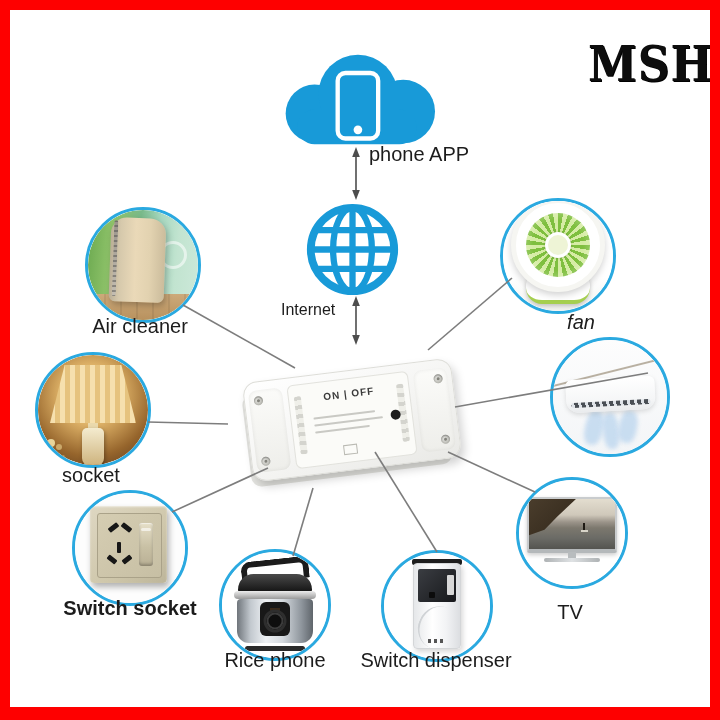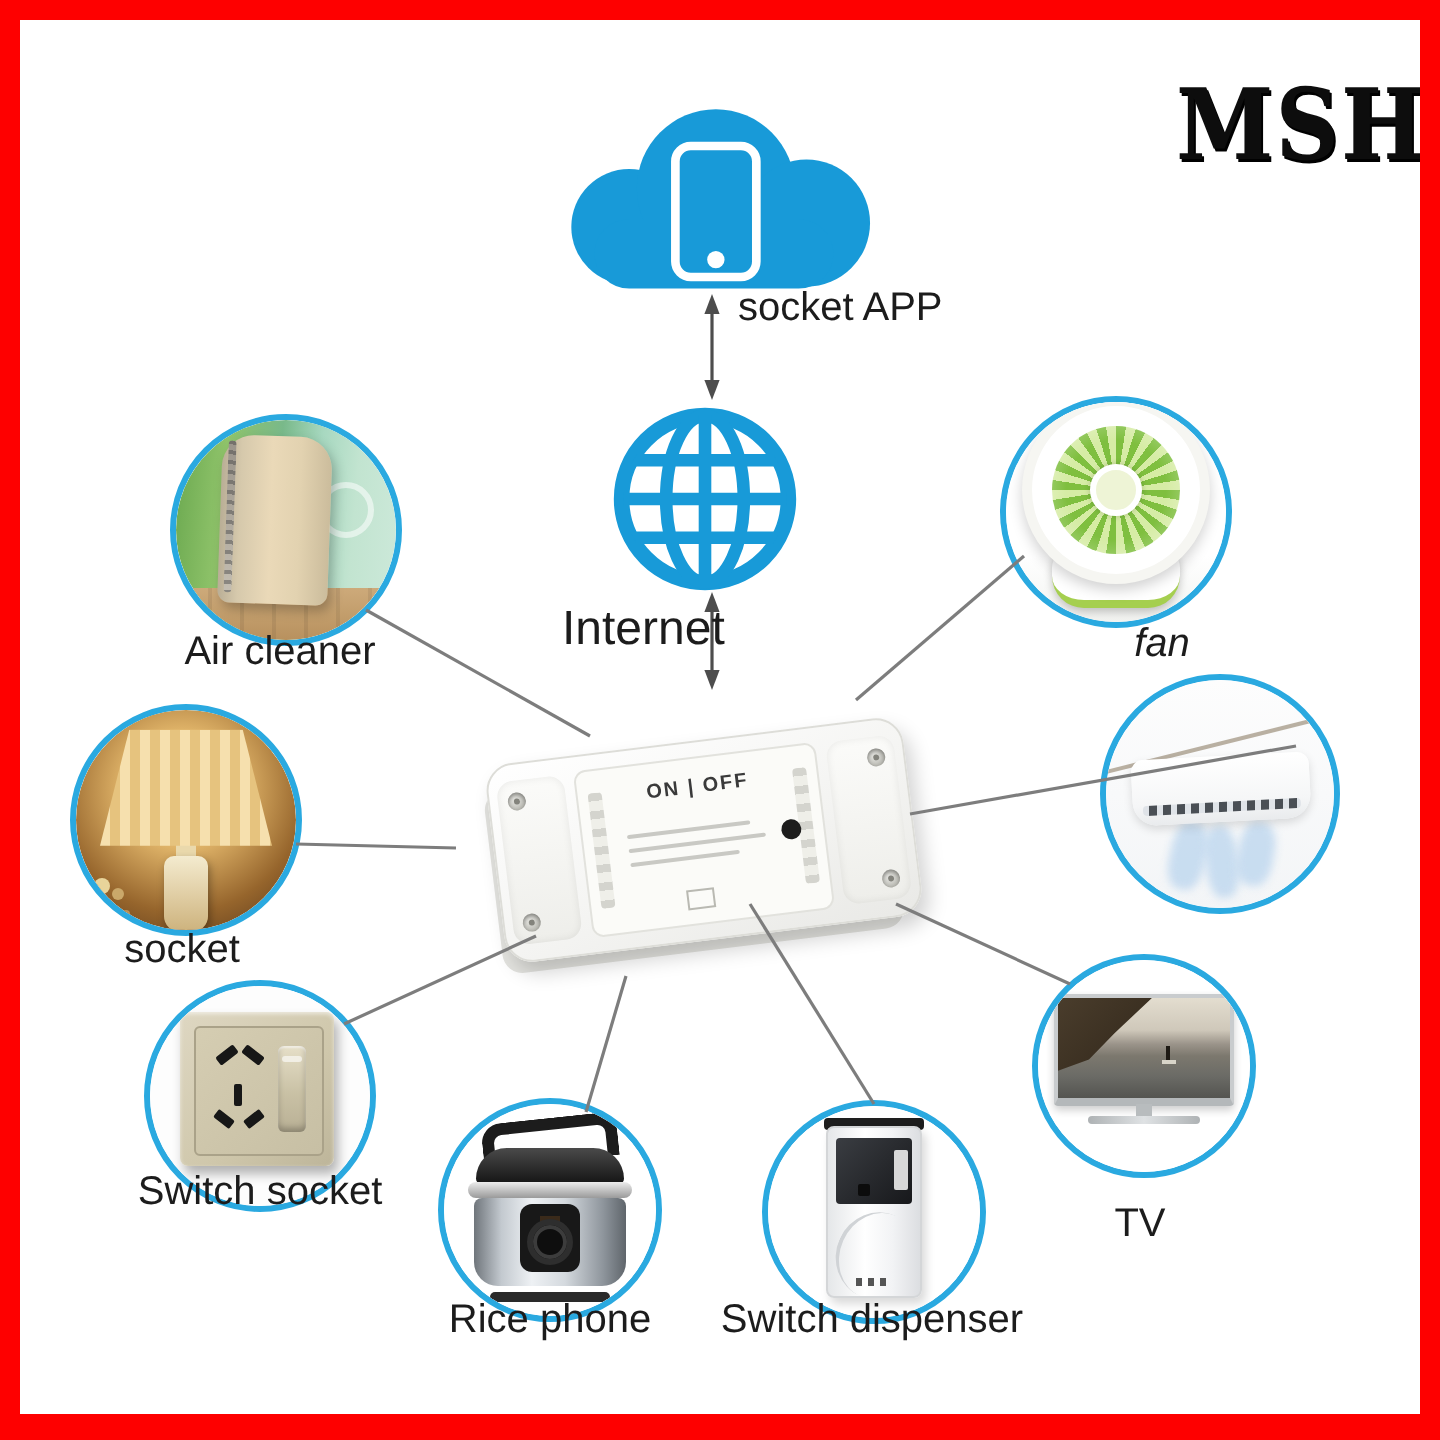--- a/index.html
+++ b/index.html
@@ -132,38 +132,38 @@
   <svg class="abs" style="left:262px;top:46px;z-index:11;" width="188" height="106" viewBox="0 0 190 110">
     <g fill="#189ad8">
       <circle cx="52" cy="70" r="30"></circle>
       <circle cx="97" cy="50" r="41"></circle>
       <circle cx="144" cy="68" r="33"></circle>
       <rect x="34" y="66" width="124" height="36" rx="18"></rect>
     </g>
     <rect x="76" y="28" width="42" height="68" rx="8" fill="#189ad8" stroke="#ffffff" stroke-width="4.5"></rect>
     <circle cx="97" cy="87" r="4.5" fill="#ffffff"></circle>
   </svg>
-  <div class="abs" style="left:369px;top:143px;font-size:20px;color:#1c1c1c;z-index:20;">socket APP</div>
+  <div class="abs" style="left:369px;top:143px;font-size:20px;color:#1c1c1c;z-index:20;">phone APP</div>
 
   <svg class="abs" style="left:304px;top:201px;z-index:11;" width="97" height="97" viewBox="0 0 100 100">
     <defs>
         <clipPath id="gc">
           <circle cx="50" cy="50" r="42"></circle>
         </clipPath>
       </defs>
     <circle cx="50" cy="50" r="43" fill="none" stroke="#189ad8" stroke-width="8"></circle>
     <ellipse cx="50" cy="50" rx="20" ry="43" fill="none" stroke="#189ad8" stroke-width="6.5"></ellipse>
     <line x1="50" y1="7" x2="50" y2="93" stroke="#189ad8" stroke-width="6.5"></line>
     <g clip-path="url(#gc)" stroke="#189ad8" stroke-width="6.5">
       <line x1="5" y1="30" x2="95" y2="30"></line>
       <line x1="5" y1="50" x2="95" y2="50"></line>
       <line x1="5" y1="70" x2="95" y2="70"></line>
     </g>
   </svg>
-  <div class="abs" style="left:281px;top:301px;font-size:24px;color:#1c1c1c;z-index:20;text-align:center;">Internet</div>
+  <div class="abs" style="left:281px;top:301px;font-size:16px;color:#1c1c1c;z-index:20;text-align:center;">Internet</div>
 
   <div class="device">
     <div class="device-body"></div>
     <div class="device-cap cap-left">
       <div class="screw" style="left:5px;top:6px;"></div>
       <div class="screw" style="left:5px;bottom:6px;"></div>
     </div>
     <div class="device-cap cap-right">
       <div class="screw" style="right:5px;top:6px;"></div>
       <div class="screw" style="right:5px;bottom:6px;"></div>
@@ -236,21 +236,21 @@
           <div class="pin pin-a"></div>
             <div class="pin pin-b"></div>
           <div class="pin pin-c"></div>
           <div class="pin pin-d"></div>
             <div class="pin pin-e"></div>
           <div class="socket-rocker"></div>
         </div>
       </div>
     </div>
   </div>
-  <div class="lbl" style="left:130px;top:585px;">Switch socket</div>
+  <div class="lbl" style="left:130px;top:597px;font-weight:bold;">Switch socket</div>
 
   <div class="bubble" style="left:219px;top:549px;width:106px;height:106px;">
     <div class="inner">
       <div class="rice-bg"></div>
       <div class="rice-handle"></div>
       <div class="rice-lid"></div>
       <div class="rice-rim"></div>
       <div class="rice-body">
         <div class="rice-panel">
             <div class="rice-ind"></div>

